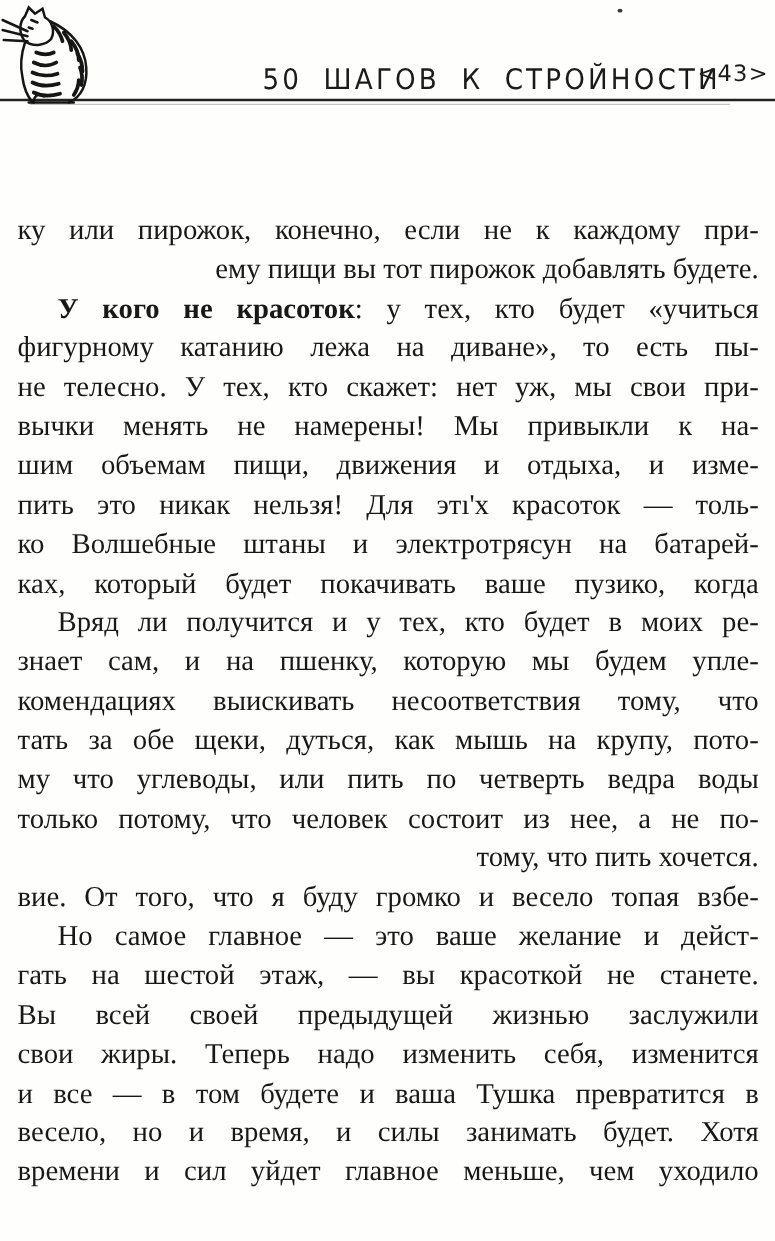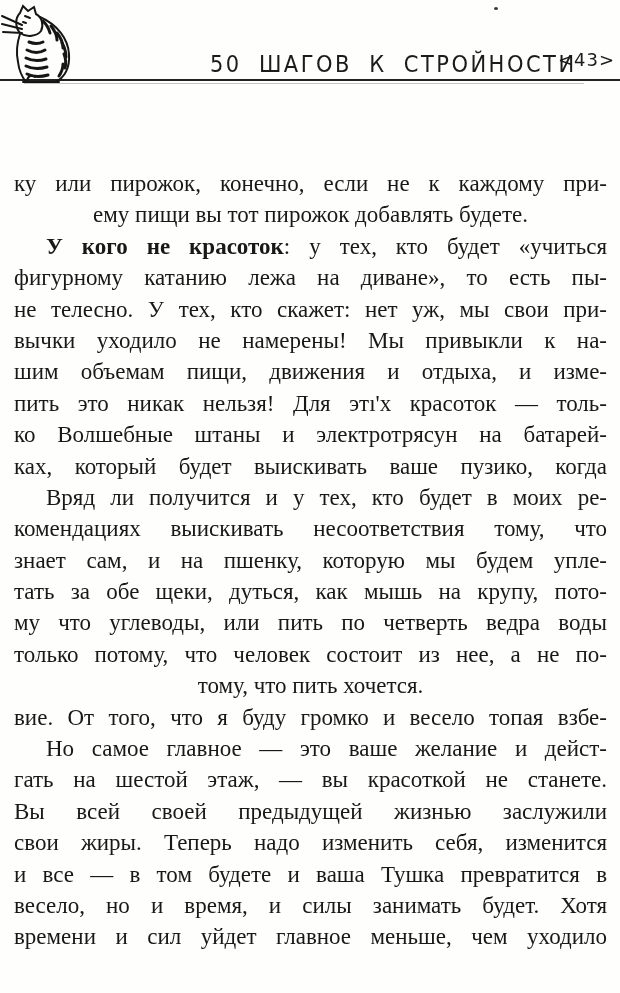--- a/index.html
+++ b/index.html
@@ -22,21 +22,21 @@
   .rule{position:absolute;left:0;top:79px;width:620px;height:2px;background:#222;}
   .rule2{position:absolute;left:24px;top:83px;width:560px;height:1px;background:#8a8a8a;opacity:.5;}
   .speck{position:absolute;left:494px;top:7px;width:4px;height:3px;background:#3a3a3a;border-radius:50%;}
   .cat{position:absolute;left:1px;top:2px;}
   .body{position:absolute;left:14px;top:120px;width:593px;margin-top:48px;}
   .line{
     font-size:23px;line-height:31.4px;height:31.4px;
     text-align:justify;text-align-last:justify;-moz-text-align-last:justify;
     white-space:normal;overflow:visible;
   }
-  .line.no-just{text-align:center;text-align-last:auto;-moz-text-align-last:auto;}
+  .line.no-just{text-align:right;text-align-last:auto;-moz-text-align-last:auto;}
   .line.indent{text-indent:32px;}
   .line b{font-weight:bold;}
 </style>
 </head>
 <body>
 
 <div class="page">
 
   <span class="speck"></span>
 
@@ -83,30 +83,30 @@
 
   <main class="body">
       <div>
         <div class="line">ку или пирожок, конечно, если не к каждому при-</div>
         <div class="line no-just">ему пищи вы тот пирожок добавлять будете.</div>
       </div>
       <div>
         <div class="line indent"><b>У кого не красоток</b><span>: у тех, кто будет «учиться</span></div>
         <div class="line">фигурному катанию лежа на диване», то есть пы-</div>
         <div class="line">не телесно. У тех, кто скажет: нет уж, мы свои при-</div>
-        <div class="line">вычки уходило не намерены! Мы привыкли к на-</div>
+        <div class="line">вычки менять не намерены! Мы привыкли к на-</div>
         <div class="line">шим объемам пищи, движения и отдыха, и изме-</div>
         <div class="line">пить это никак нельзя! Для этı'х красоток — толь-</div>
         <div class="line">ко Волшебные штаны и электротрясун на батарей-</div>
-        <div class="line">ках, который будет выискивать ваше пузико, когда</div>
+        <div class="line">ках, который будет покачивать ваше пузико, когда</div>
       </div>
       <div>
         <div class="line indent">Вряд ли получится и у тех, кто будет в моих ре-</div>
+        <div class="line">знает сам, и на пшенку, которую мы будем упле-</div>
         <div class="line">комендациях выискивать несоответствия тому, что</div>
-        <div class="line">знает сам, и на пшенку, которую мы будем упле-</div>
         <div class="line">тать за обе щеки, дуться, как мышь на крупу, пото-</div>
         <div class="line">му что углеводы, или пить по четверть ведра воды</div>
         <div class="line">только потому, что человек состоит из нее, а не по-</div>
         <div class="line no-just">тому, что пить хочется.</div>
       </div>
       <div>
         <div class="line">вие. От того, что я буду громко и весело топая взбе-</div>
         <div class="line indent">Но самое главное — это ваше желание и дейст-</div>
         <div class="line">гать на шестой этаж, — вы красоткой не станете.</div>
         <div class="line">Вы всей своей предыдущей жизнью заслужили</div>

